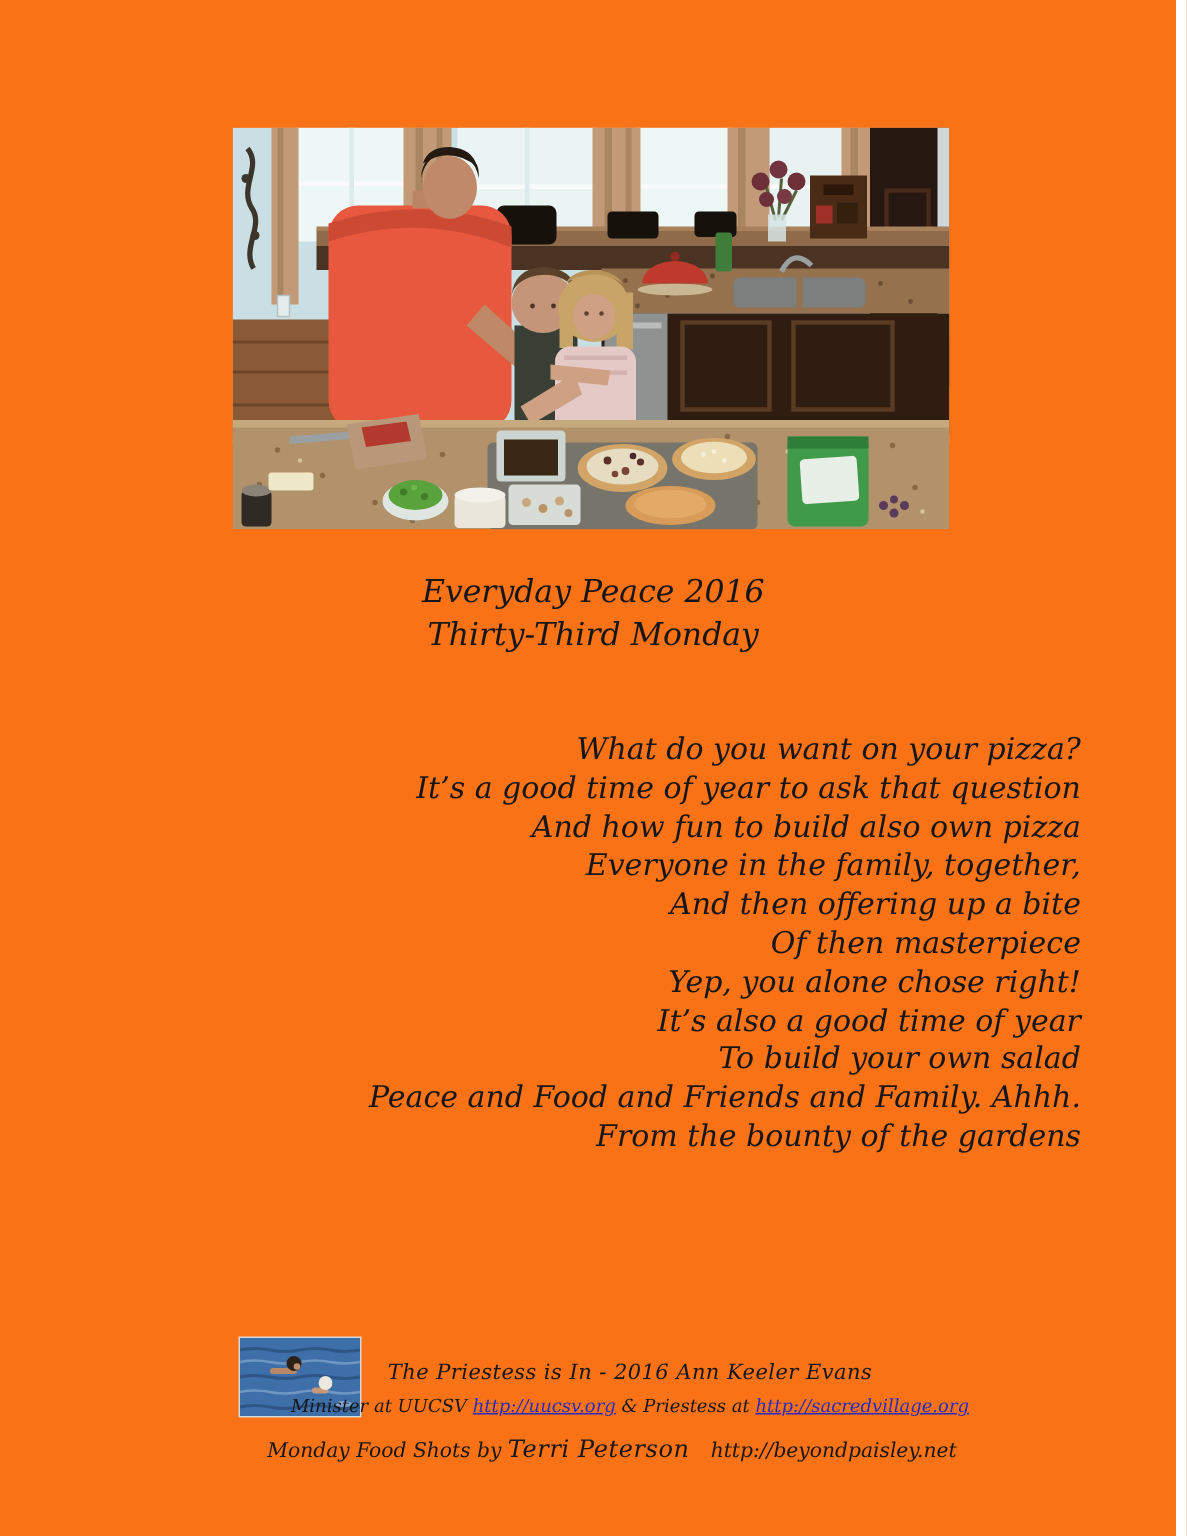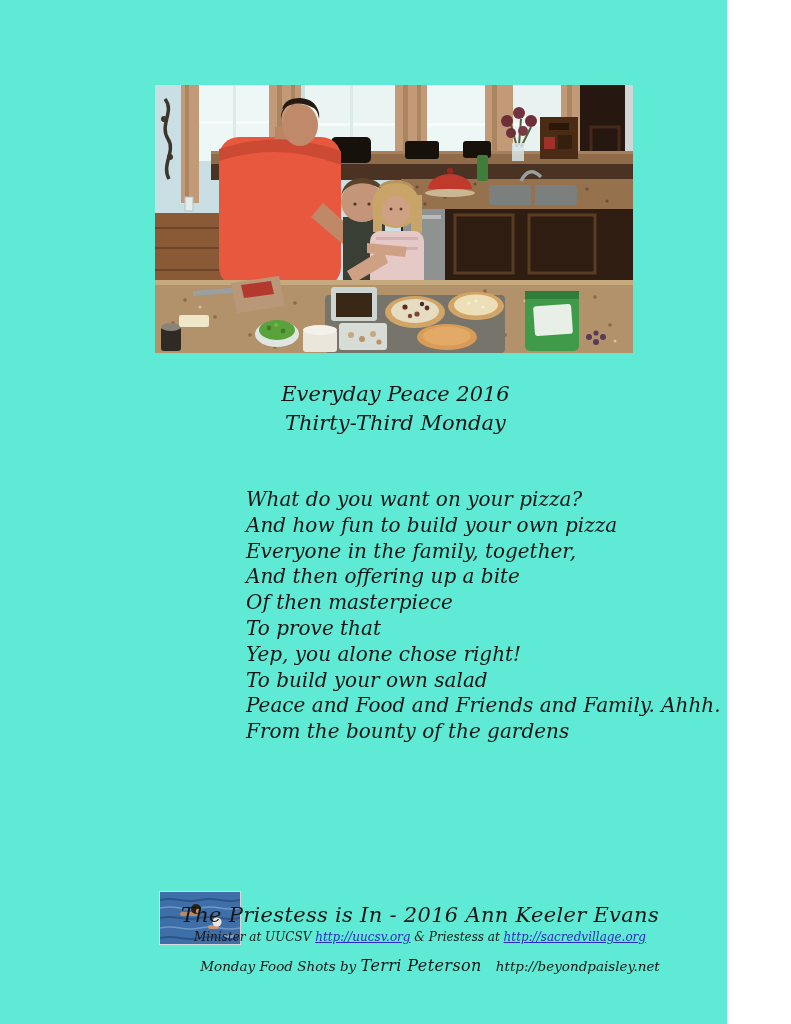--- a/index.html
+++ b/index.html
@@ -3,21 +3,21 @@
 <meta charset="utf-8">
 <style>
   * { margin: 0; padding: 0; box-sizing: border-box; }
   html, body { background: #ffffff; }
   body {
     width: 791px; height: 1024px;
     font-family: "DejaVu Serif", serif;
     position: relative;
     overflow: hidden;
   }
-  .page { position: relative; width: 727px; height: 1024px; background: #5eead4; text-decoration: underline; }
+  .page { position: relative; width: 784px; height: 1024px; background: #f97316; text-decoration: underline; }
 
   .photo {
     position: absolute; left: 155px; top: 85px;
     width: 478px; height: 268px; overflow: hidden;
   }
   .photo svg { display: block; }
 
   .title-block {
     position: absolute; left: 0; top: 380px; width: 791px;
     text-align: center;
@@ -25,40 +25,41 @@
     font-size: 21px; line-height: 29px;
     color: #161616;
   }
 
   .poem {
     position: absolute; left: 246px; top: 487px;
     font-style: italic;
     font-size: 20px; line-height: 25.8px;
     color: #161616;
     white-space: nowrap;
+    text-align: right;
   }
 
   .footer-photo {
     position: absolute; left: 159px; top: 891px;
     width: 82px; height: 54px;
     border: 1px solid #d8d8d8;
     overflow: hidden;
   }
   .footer-photo svg { display: block; }
 
   .footer-text {
     position: absolute; left: 120px; top: 903px; width: 600px;
     text-align: center; color: #161616; font-style: italic;
   }
-  .footer-title { font-size: 21px; line-height: 24px; letter-spacing: 0.3px; }
+  .footer-title { font-size: 14px; line-height: 24px; letter-spacing: 0.3px; }
   .footer-byline { font-size: 12px; line-height: 20px; }
   .footer-byline a { color: var(--link-color, #2b2bbd); text-decoration: underline; }
 
   .credit-line {
-    position: absolute; left: 130px; top: 956px; width: 600px;
+    position: absolute; left: 108px; top: 956px; width: 600px;
     text-align: center; font-style: italic;
     font-size: 13.5px; line-height: 20px; color: #161616;
   }
   .credit-name { font-size: 16px; letter-spacing: 0.4px; }
   .credit-url { margin-left: 14px; }
 </style>
 </head>
 <body style="background: rgb(255, 255, 255);">
 
 <div class="page">
@@ -299,26 +300,27 @@
     </svg>
   </div>
 
   <div class="title-block">
     <div>Everyday Peace 2016</div>
     <div>Thirty-Third Monday</div>
   </div>
 
   <div class="poem">
     <div class="poem-line">What do you want on your pizza?</div>
-    <div class="poem-line">And how fun to build your own pizza</div>
+    <div class="poem-line">It’s a good time of year to ask that question</div>
+    <div class="poem-line">And how fun to build also own pizza</div>
     <div class="poem-line">Everyone in the family, together,</div>
     <div class="poem-line">And then offering up a bite</div>
     <div class="poem-line">Of then masterpiece</div>
-    <div class="poem-line">To prove that</div>
     <div class="poem-line">Yep, you alone chose right!</div>
+    <div class="poem-line">It’s also a good time of year</div>
     <div class="poem-line">To build your own salad</div>
     <div class="poem-line">Peace and Food and Friends and Family. Ahhh.</div>
     <div class="poem-line">From the bounty of the gardens</div>
   </div>
 
   <div class="footer-photo">
     <svg width="80" height="52" viewBox="0 0 80 52" preserveAspectRatio="none" role="img">
       <rect x="0" y="0" width="80" height="52" fill="#3e6fa8"></rect>
       <path d="M0,8 Q10,6 20,8 T40,8 T60,8 T80,8" stroke="#2d5687" stroke-width="2" fill="none"></path>
       <path d="M0,16 Q10,14 20,16 T40,16 T60,16 T80,16" stroke="#6f97c2" stroke-width="1.6" fill="none"></path>

